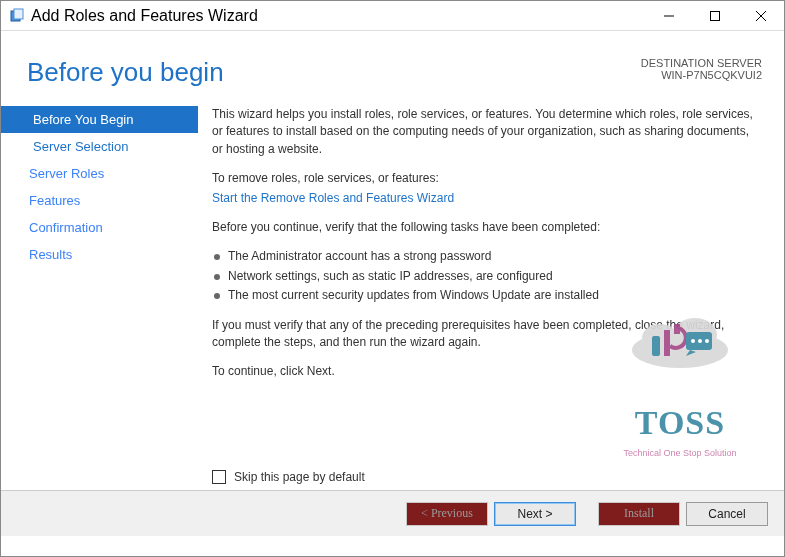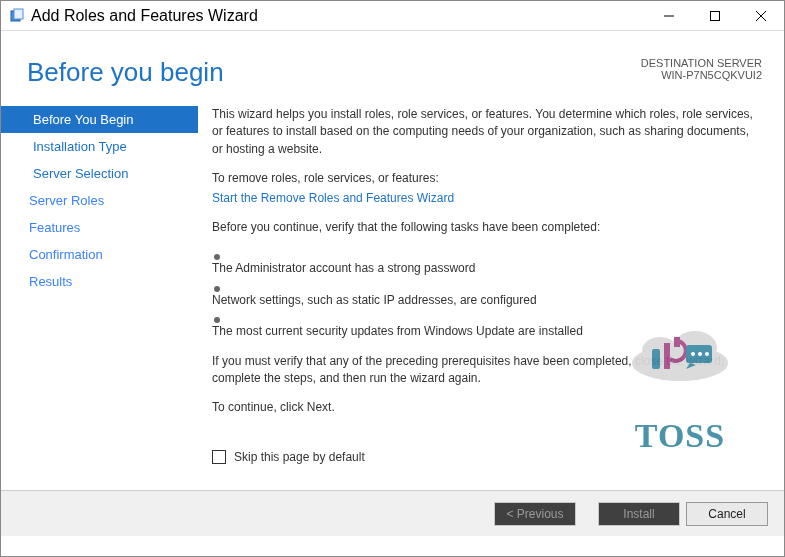--- a/index.html
+++ b/index.html
@@ -93,32 +93,31 @@
     }
     .content p { margin-bottom: 12px; }
     .content .link { color: #1e73c8; }
     .bullets {
       margin: 4px 0 12px 0;
     }
     .bullets .row {
       display: flex;
       align-items: flex-start;
       margin-bottom: 2px;
-      flex-direction: column;
     }
     .bullets .dot {
       width: 6px; height: 6px; background:#666; border-radius:50%;
       margin: 6px 8px 0 2px;
       flex-shrink: 0;
     }
     .skip-row {
       display: flex;
       align-items: center;
       position: absolute;
-      bottom: 24px;
+      bottom: 4px;
       left: 14px;
     }
     .skip-row .cb {
       width: 14px; height: 14px; border:1px solid #333; margin-right: 8px;
       background: #fff;
     }
     .footer {
       border-top: 1px solid #ccc;
       height: 46px;
       display: flex;
@@ -136,21 +135,22 @@
       font-size: 12px;
       color: #222;
       display: inline-flex;
       align-items: center;
       justify-content: center;
       padding: 0 8px;
     }
     .btn.disabled {
       color: #9a9a9a;
       border-color: #c8c8c8;
-      background: #404040;
+      background: #7f1d1d;
+      font-family: Liberation Serif, serif;
     }
     .btn.primary {
       border: 1px solid #3a8edc;
       box-shadow: inset 0 0 0 1px #8fc6f4;
     }
     .gap { width: 10px; }
     .watermark {
       position: absolute;
       right: 14px;
       bottom: 30px;
@@ -208,21 +208,20 @@
   <div class="page-title">Before you begin</div>
   <div class="dest">
     <div>DESTINATION SERVER</div>
     <div>WIN-P7N5CQKVUI2</div>
   </div>
 </div>
 
 <div class="body-area">
   <div class="sidebar">
     <div class="step active">Before You Begin</div>
-    <div class="step">Installation Type</div>
     <div class="step">Server Selection</div>
     <div class="step disabled">Server Roles</div>
     <div class="step disabled">Features</div>
     <div class="step disabled">Confirmation</div>
     <div class="step disabled">Results</div>
   </div>
 
   <div class="content">
     <p>This wizard helps you install roles, role services, or features. You determine which roles, role services, or features to install based on the computing needs of your organization, such as sharing documents, or hosting a website.</p>
     <p style="margin-bottom:2px">To remove roles, role services, or features:</p>
@@ -256,27 +255,29 @@
           <path d="M44 18 a10 10 0 1 1 -4 18" fill="none" stroke="#a54b8a" stroke-width="4"></path>
           <rect x="44" y="14" width="6" height="10" fill="#a54b8a"></rect>
           <rect x="56" y="22" width="26" height="18" rx="3" fill="#3b8aa3"></rect>
           <path d="M60 40 l-4 6 l10 -4 z" fill="#3b8aa3"></path>
           <circle cx="63" cy="31" r="2" fill="#fff"></circle>
             <circle cx="70" cy="31" r="2" fill="#fff"></circle>
             <circle cx="77" cy="31" r="2" fill="#fff"></circle>
         </svg>
       </div>
       <div class="toss">TOSS</div>
+      <div class="tag">Technical One Stop Solution</div>
     </div>
 
     <div class="skip-row">
       <span class="cb"></span>
       <span>Skip this page by default</span>
     </div>
   </div>
 </div>
 
 <div class="footer">
   <div class="btn disabled">&lt; Previous</div>
+  <div class="btn primary">Next &gt;</div>
   <span class="gap"></span>
   <div class="btn disabled">Install</div>
   <div class="btn">Cancel</div>
 </div>
 
 </body></html>

